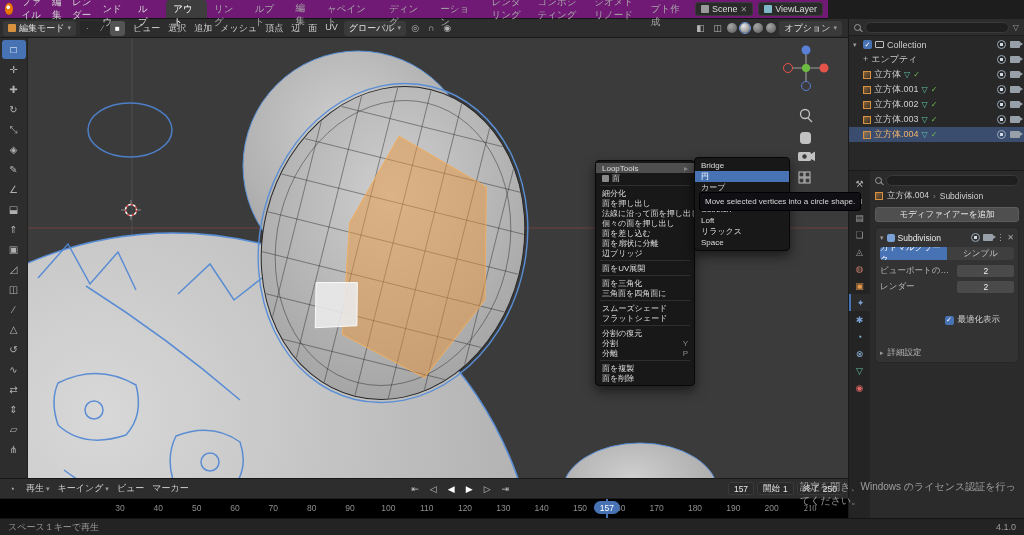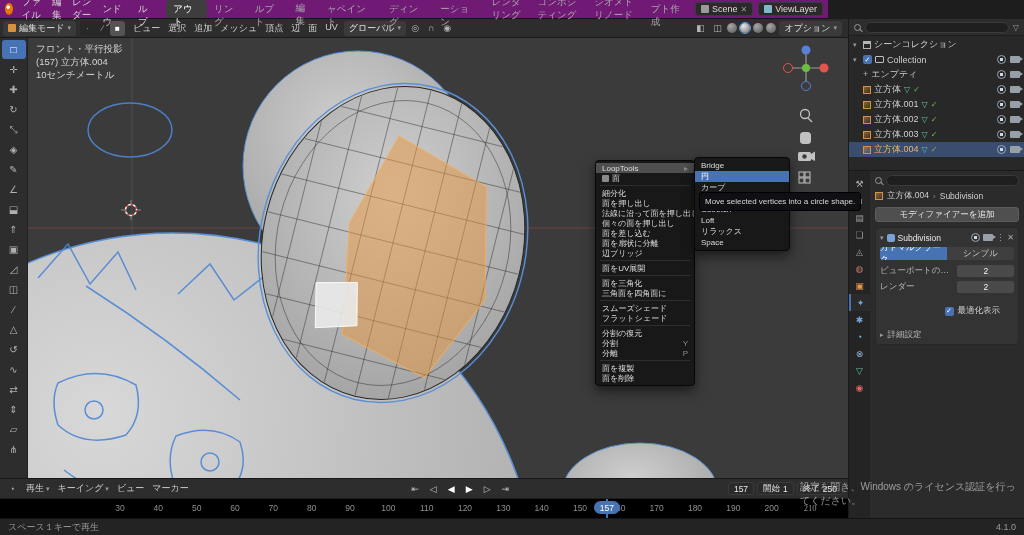--- a/index.html
+++ b/index.html
@@ -109,21 +109,21 @@
   .mod-panel{background:#333;border:1px solid #272727;border-radius:4px;padding:3px 4px;}
   .mod-header{display:flex;align-items:center;gap:3px;height:13px;margin-bottom:3px;color:#e8e8e8;}
   .mod-header .caret{font-size:7px;}
   .mh-ics{margin-left:auto;display:flex;gap:3px;align-items:center;color:#aaa;font-size:8px;}
   .seg-row{display:flex;margin:2px 0 4px;border-radius:3px;overflow:hidden;}
   .seg-btn{flex:1;height:13px;background:#3f3f3f;display:flex;align-items:center;justify-content:center;color:#c8c8c8;}
   .seg-btn.active{background:#4772b3;color:#fff;}
   .field-row{display:flex;gap:4px;height:13px;margin:3px 0;align-items:center;}
   .field-label{flex:1.3;color:#b8b8b8;white-space:nowrap;overflow:hidden;text-overflow:ellipsis;}
   .field-value{flex:1;height:12px;background:#4a4a4a;border-radius:2px;display:flex;align-items:center;justify-content:center;color:#f0f0f0;}
-  .checkbox-row{display:flex;gap:4px;align-items:center;margin:12px 0;color:#cfcfcf;justify-content:flex-end;}
+  .checkbox-row{display:flex;gap:4px;align-items:center;margin:21px 0;color:#cfcfcf;justify-content:flex-end;}
   .checkbox-row .lab{margin-right:14px;}
   .advanced-row{display:flex;gap:4px;align-items:center;color:#bdbdbd;margin-top:5px;}
   .advanced-row .caret{font-size:7px;}
 
   
   .timeline{position:absolute;left:0;top:478px;width:848px;height:40px;background:#262626;border-top:1px solid #181818;z-index:7;}
   .tl-header{height:20px;display:flex;align-items:center;gap:3px;padding:0 5px;font-size:9px;background:#2d2d2d;border-bottom:1px solid #1d1d1d;}
   .tl-menu{padding:0 4px;color:#d0d0d0;display:flex;align-items:center;gap:2px;}
   .flex-sp{flex:1;}
   .pb-btn{width:15px;height:14px;display:flex;align-items:center;justify-content:center;color:#c5c5c5;font-size:9px;}
@@ -340,25 +340,20 @@
         <circle cx="776.5" cy="118.5" r="2.2" fill="#3b3b3b"></circle>
         <polygon points="783,116 787,113.5 787,123 783,121" fill="#c2c2c2"></polygon>
       </g>
       <g fill="none" stroke="#c2c2c2">
         <rect x="771" y="134" width="5" height="5"></rect>
           <rect x="777" y="134" width="5" height="5"></rect>
         <rect x="771" y="140" width="5" height="5"></rect>
           <rect x="777" y="140" width="5" height="5"></rect>
       </g>
     </svg>
-    <div class="vp-overlay-text">
-      <div>フロント・平行投影</div>
-      <div>(157) 立方体.004</div>
-      <div>10センチメートル</div>
-    </div>
   </div>
 
   <div class="context-menu" id="cm-items">
       <div class="cm-item highlight">
         <span>LoopTools</span>
         <span class="shortcut">▸</span>
       </div>
       <div class="cm-item">
         <span class="cm-ic"></span>
         <span>面</span>
@@ -451,25 +446,20 @@
     </div>
   <div class="tooltip">Move selected vertices into a circle shape.</div>
 
   <aside class="outliner">
     <div class="outliner-header">
       <span class="mag"></span>
       <div class="search-box"></div>
       <span class="funnel">▽</span>
     </div>
     <div class="ol-rows" id="ol-rows">
-        <div class="ol-row" style="padding-left: 4px;">
-          <span class="ol-caret">▾</span>
-          <span class="ic-scene"></span>
-          <span class="ol-label">シーンコレクション</span>
-        </div>
         <div class="ol-row" style="padding-left: 4px;">
           <span class="ol-caret">▾</span>
           <span class="cb">✓</span>
           <span class="ic-col"></span>
           <span class="ol-label">Collection</span>
           <span class="ol-right">
             <span class="i-eye"></span>
             <span class="i-cam"></span>
           </span>
         </div>

